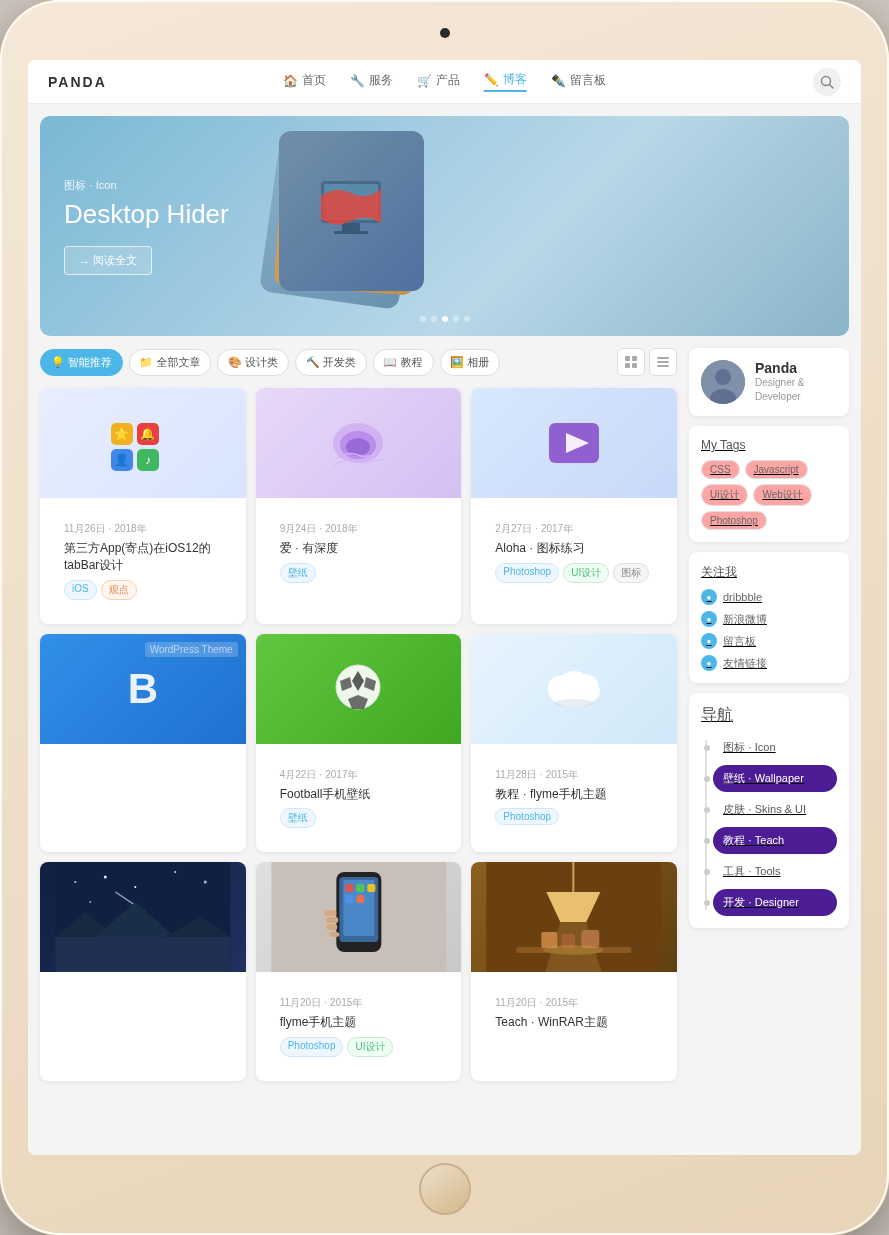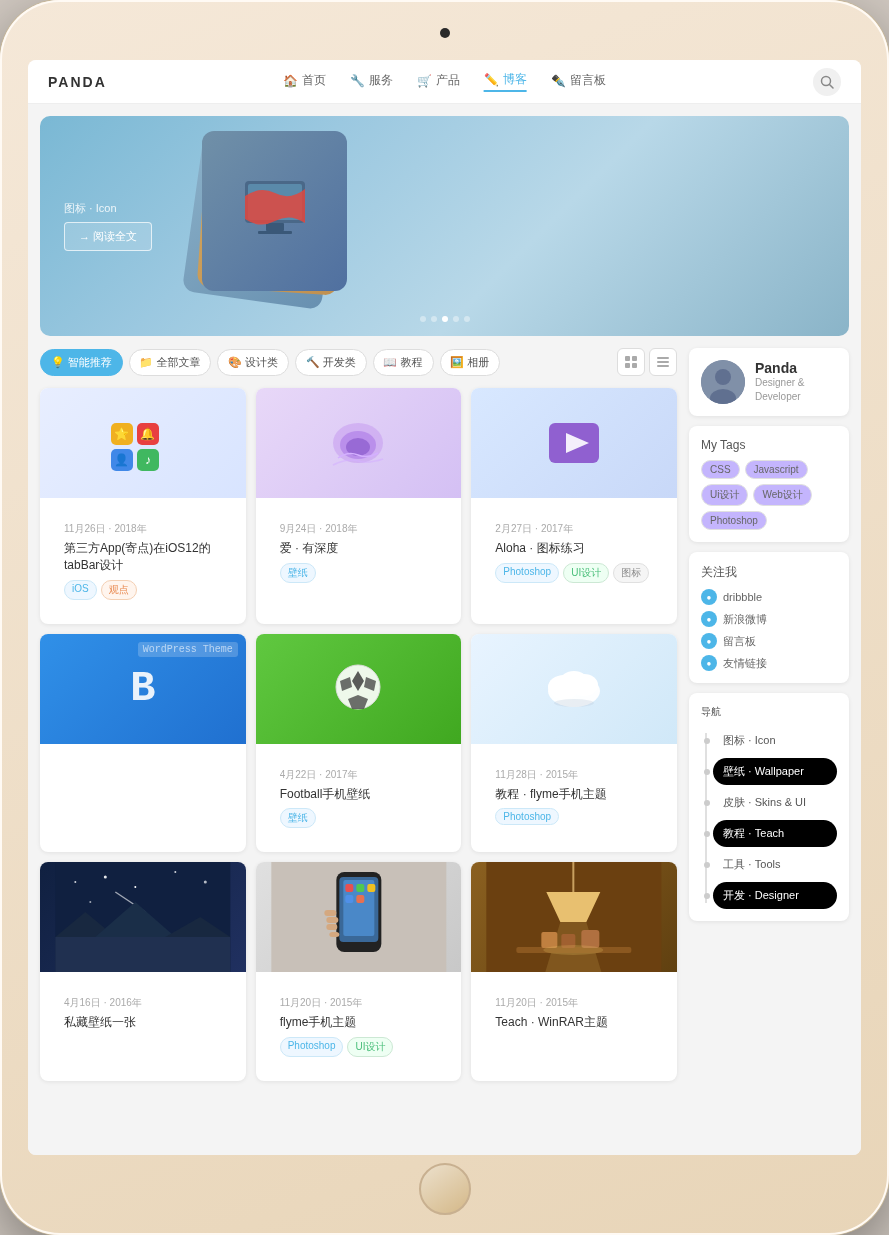--- a/index.html
+++ b/index.html
@@ -344,21 +344,21 @@
       border: 1px solid #cce8f8;
     }
     .post-tag.green { background: #eefff3; color: #4abf7a; border-color: #cce8d4; }
     .post-tag.orange { background: #fff5ee; color: #e8874d; border-color: #f4d0b4; }
     .post-tag.gray { background: #f5f5f5; color: #888; border-color: #e0e0e0; text-align: right; }
 
     
     .thumb-apps { background: linear-gradient(135deg, #e8eeff 0%, #d8e4ff 100%); }
     .thumb-deep { background: linear-gradient(135deg, #e8d8f8 0%, #d4c0f4 100%); }
     .thumb-aloha { background: linear-gradient(135deg, #d8e8ff 0%, #c8d8f8 100%); }
-    .thumb-reborn { background: linear-gradient(135deg, #3090e8 0%, #2070d0 100%); font-family: Liberation Mono, monospace; }
+    .thumb-reborn { background: linear-gradient(135deg, #3090e8 0%, #2070d0 100%); }
     .thumb-football { background: linear-gradient(135deg, #60c840 0%, #40a820 100%); }
     .thumb-cloud { background: linear-gradient(135deg, #e8f4ff 0%, #d0e8f8 100%); }
     .thumb-night { background: linear-gradient(135deg, #102040 0%, #203060 100%); }
     .thumb-phone { background: linear-gradient(135deg, #e0e0e0 0%, #c8c8c8 100%); }
     .thumb-lamp { background: linear-gradient(135deg, #8b6020 0%, #604010 100%); }
 
     
     .right-sidebar {
       width: 160px;
       flex-shrink: 0;
@@ -399,20 +399,21 @@
       color: #999;
       line-height: 1.4;
     }
 
     .sidebar-section {
       background: white;
       border-radius: 8px;
       padding: 12px;
       margin-bottom: 10px;
       box-shadow: 0 1px 4px rgba(0,0,0,0.08);
+      text-decoration: underline;
     }
 
     .sidebar-section-title {
       font-size: 12px;
       color: #555;
       margin-bottom: 8px;
       font-weight: 500;
     }
 
     .tags-wrap {
@@ -420,21 +421,21 @@
       flex-wrap: wrap;
       gap: 5px;
     }
 
     .tag-item {
       padding: 3px 8px;
       border-radius: 12px;
       font-size: 10px;
       border: 1px solid #e0e0e0;
       color: #666;
-      background: #c4b5fd;
+      background: #fca5a5;
       cursor: pointer;
     }
 
     .follow-links {
       display: flex;
       flex-direction: column;
       gap: 6px;
     }
 
     .follow-link {
@@ -456,21 +457,21 @@
       justify-content: center;
       font-size: 8px;
       color: white;
     }
 
     .nav-section {
       margin-top: 6px;
     }
 
     .nav-section-title {
-      font-size: 10px;
+      font-size: 16px;
       color: #555;
       margin-bottom: 8px;
       font-weight: 500;
     }
 
     .nav-items {
       display: flex;
       flex-direction: column;
       gap: 4px;
       position: relative;
@@ -490,21 +491,21 @@
       padding: 6px 10px;
       border-radius: 14px;
       font-size: 11px;
       color: #555;
       cursor: pointer;
       background: transparent;
       position: relative;
     }
 
     .nav-item.active {
-      background: #000000;
+      background: #4c1d95;
       color: white;
     }
 
     .nav-dot {
       position: absolute;
       left: -9px;
       top: 50%;
       transform: translateY(-50%);
       width: 6px;
       height: 6px;
@@ -550,20 +551,21 @@
           <line x1="9.5" y1="9.5" x2="13" y2="13" stroke="#888" stroke-width="1.5" stroke-linecap="round"></line>
         </svg>
       </div>
     </nav>
 
     <div class="main-content">
 
       <div class="hero-banner">
         <div class="hero-text">
           <div class="hero-category">图标 · Icon</div>
+          <div class="hero-title">Desktop Hider</div>
           <button class="hero-btn">→ 阅读全文</button>
         </div>
 
         <div class="hero-img-stack">
           <div class="hero-card-back2"></div>
           <div class="hero-card-back1"></div>
           <div class="hero-card-main">
 
             <svg width="90" height="80" viewBox="0 0 90 80" fill="none">
               <rect x="15" y="10" width="60" height="42" rx="4" fill="#4a6888"></rect>
@@ -763,25 +765,20 @@
 
                   <line x1="60" y1="30" x2="90" y2="50" stroke="white" stroke-width="1.5" opacity="0.6"></line>
 
                   <rect x="0" y="75" width="175" height="35" fill="#203050"></rect>
 
                   <polygon points="0,75 30,50 60,75" fill="#182840"></polygon>
                   <polygon points="40,75 80,40 120,75" fill="#1a2e48"></polygon>
                   <polygon points="110,75 145,55 175,75" fill="#182840"></polygon>
                 </svg>
               </div>
-              <div class="post-meta">
-                <div class="post-date">4月16日 · 2016年</div>
-                <div class="post-title">私藏壁纸一张</div>
-                <div class="post-tags"></div>
-              </div>
             </div>
 
             <div class="post-card">
               <div class="post-thumb thumb-phone">
                 <svg width="100%" height="110" viewBox="0 0 175 110">
                   <rect width="175" height="110" fill="#c8c0b8"></rect>
 
                   <rect x="65" y="10" width="45" height="80" rx="8" fill="#222"></rect>
                   <rect x="68" y="15" width="39" height="65" rx="4" fill="#3a6898"></rect>
                   <rect x="72" y="18" width="31" height="56" rx="2" fill="#4a88c8"></rect>

